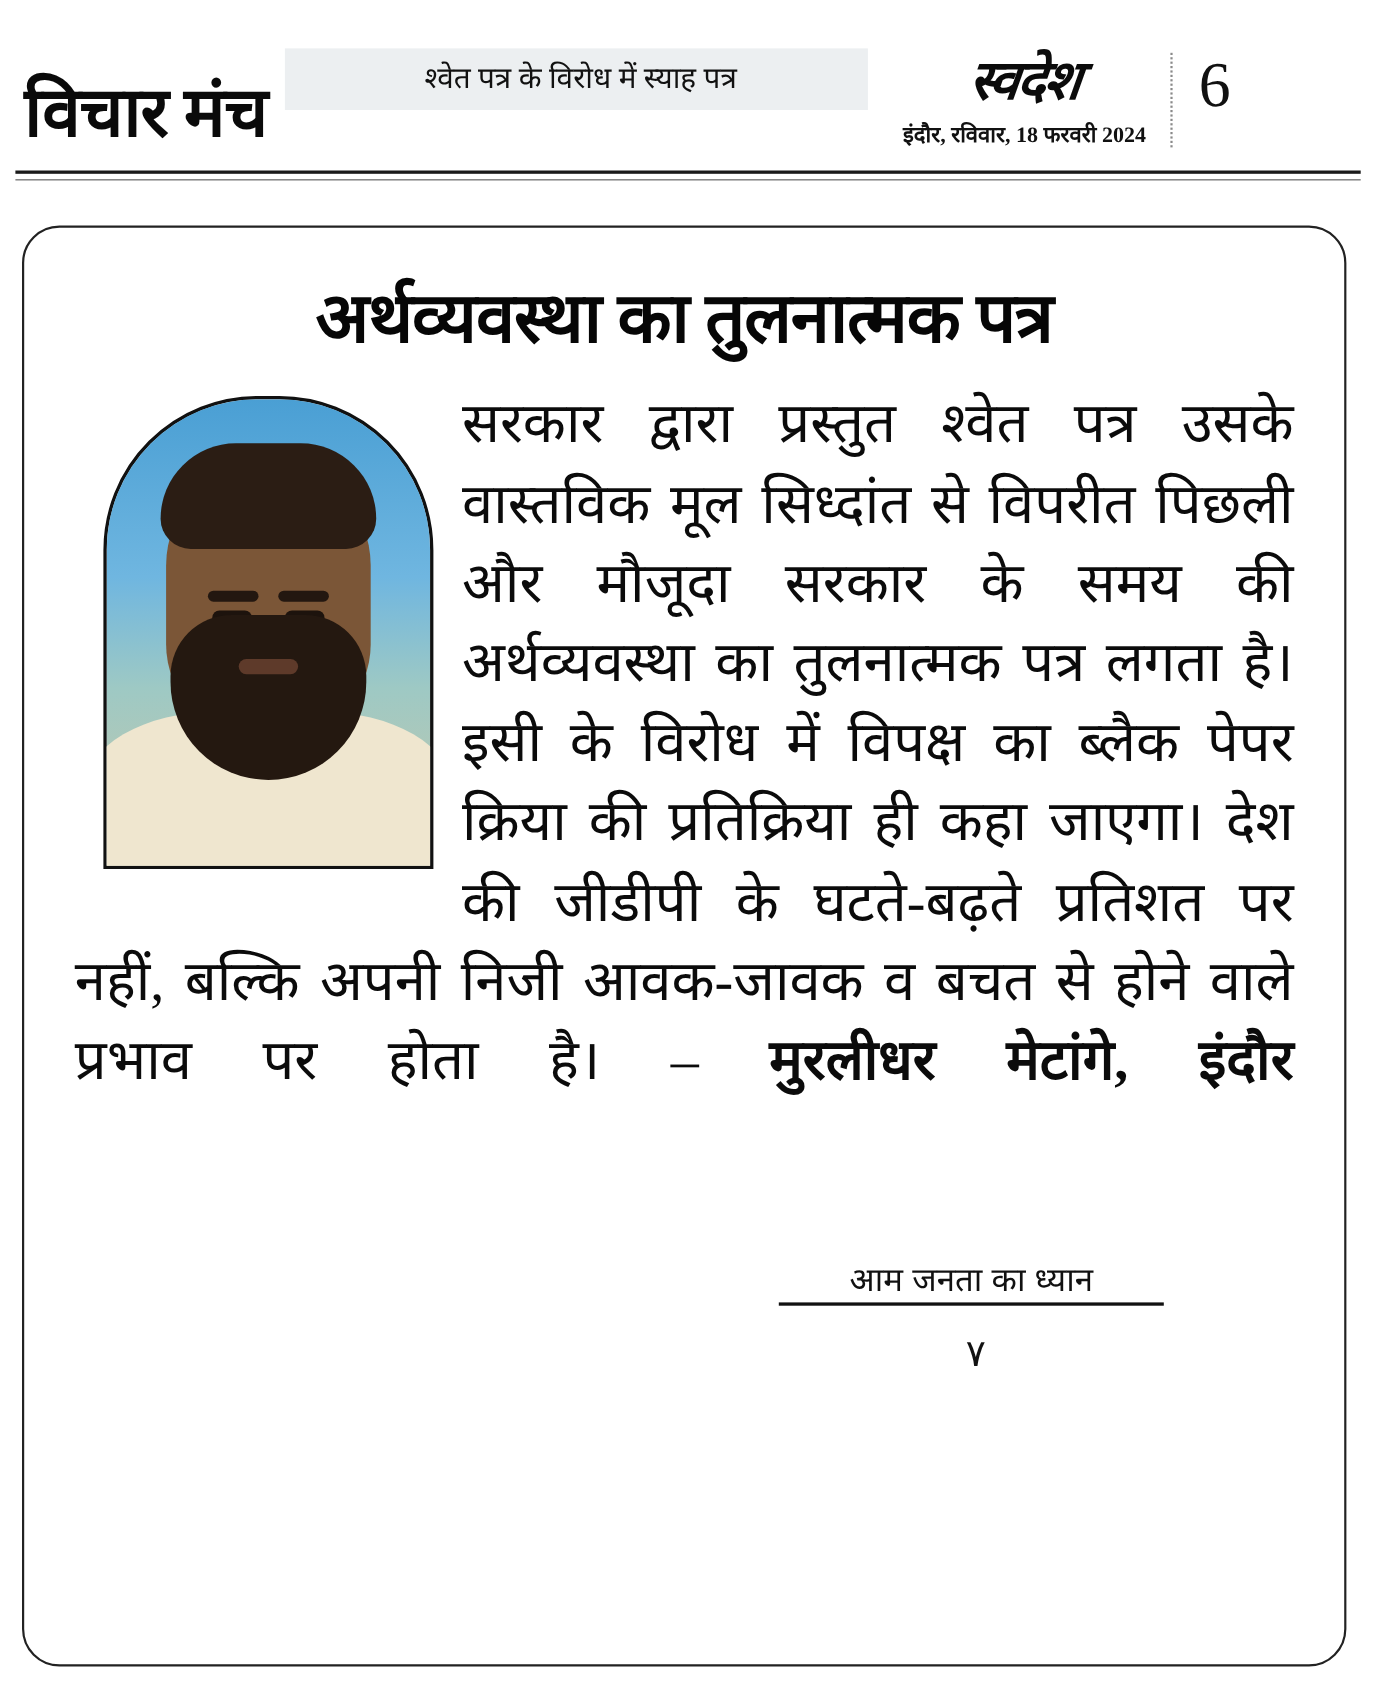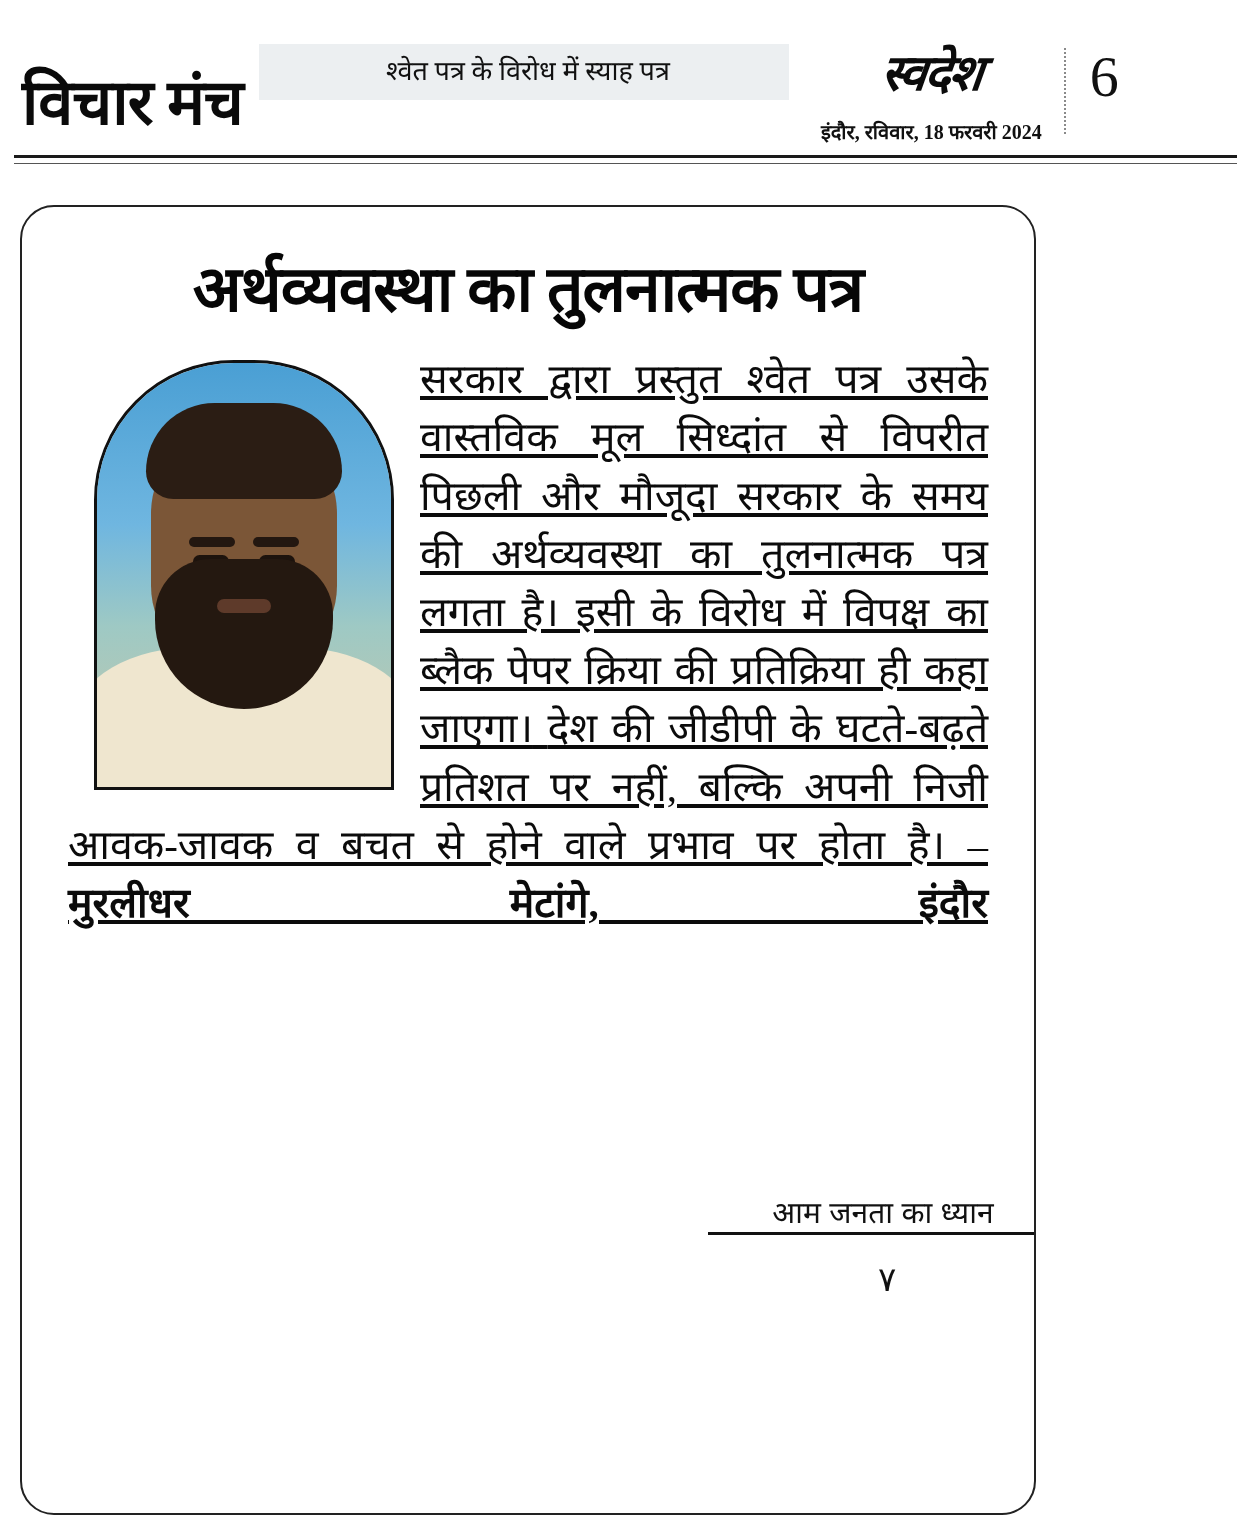--- a/index.html
+++ b/index.html
@@ -67,21 +67,21 @@
     font-style: italic;
     letter-spacing: -2px;
     line-height: 1;
     color: #0b0b0b;
     transform: skewX(-6deg);
   }
   .brand-sub {
     font-family: "Liberation Serif", serif;
     font-size: 20px;
     font-weight: 700;
-    margin-top: 20px;
+    margin-top: 10px;
     color: #111;
     white-space: nowrap;
   }
   .page-number-wrap {
     margin-left: 22px;
     margin-top: 48px;
     padding-left: 24px;
     border-left: 2px dotted #8a8a8a;
     height: 86px;
     display: flex;
@@ -109,21 +109,21 @@
     bottom: 8px;
     height: 1px;
     background: #555;
   }
 
   
   .card {
     position: absolute;
     left: 20px;
     top: 205px;
-    width: 1016px;
+    width: 1204px;
     height: 1310px;
     border: 2px solid #222;
     border-radius: 34px;
     box-sizing: border-box;
     background: #fff;
     overflow: hidden;
   }
   .card-inner {
     padding: 48px 46px 30px 46px;
   }
@@ -230,37 +230,36 @@
     position: absolute;
     left: 50%; transform: translateX(-50%);
     top: 152px;
     width: 30px; height: 64px;
     background: #6a482f;
     border-radius: 0 0 18px 18px;
   }
 
   .article-text {
     font-family: "Liberation Serif", serif;
-    font-size: 41px;
+    font-size: 51px;
     line-height: 1.42;
     text-align: justify;
     text-align-last: justify;
     color: #0b0b0b;
     word-spacing: 2px;
-    text-decoration: underline;
   }
   .author {
     font-weight: 700;
   }
 
   
   .annotation {
     position: absolute;
     left: 640px;
-    top: 848px;
+    top: 800px;
     width: 350px;
     text-align: center;
     pointer-events: none;
   }
   .annotation .note {
     font-family: "Liberation Sans", sans-serif;
     font-size: 30px;
     color: #111;
     line-height: 1;
     white-space: nowrap;

